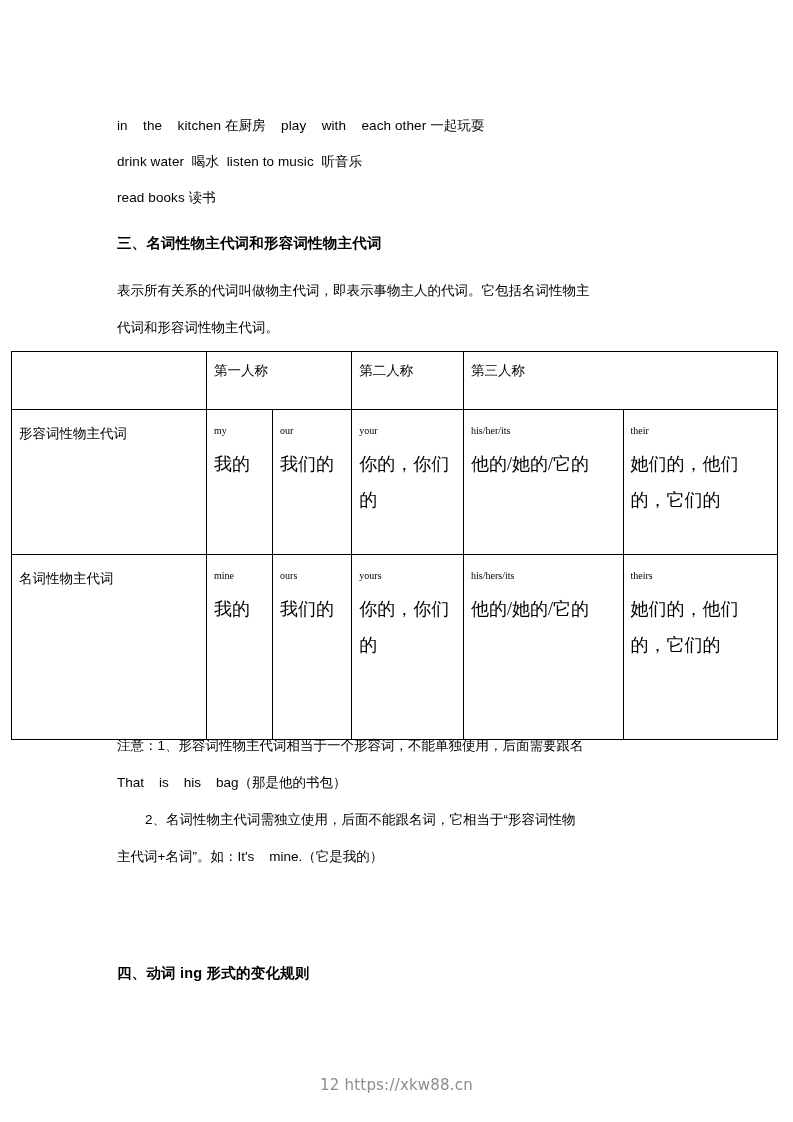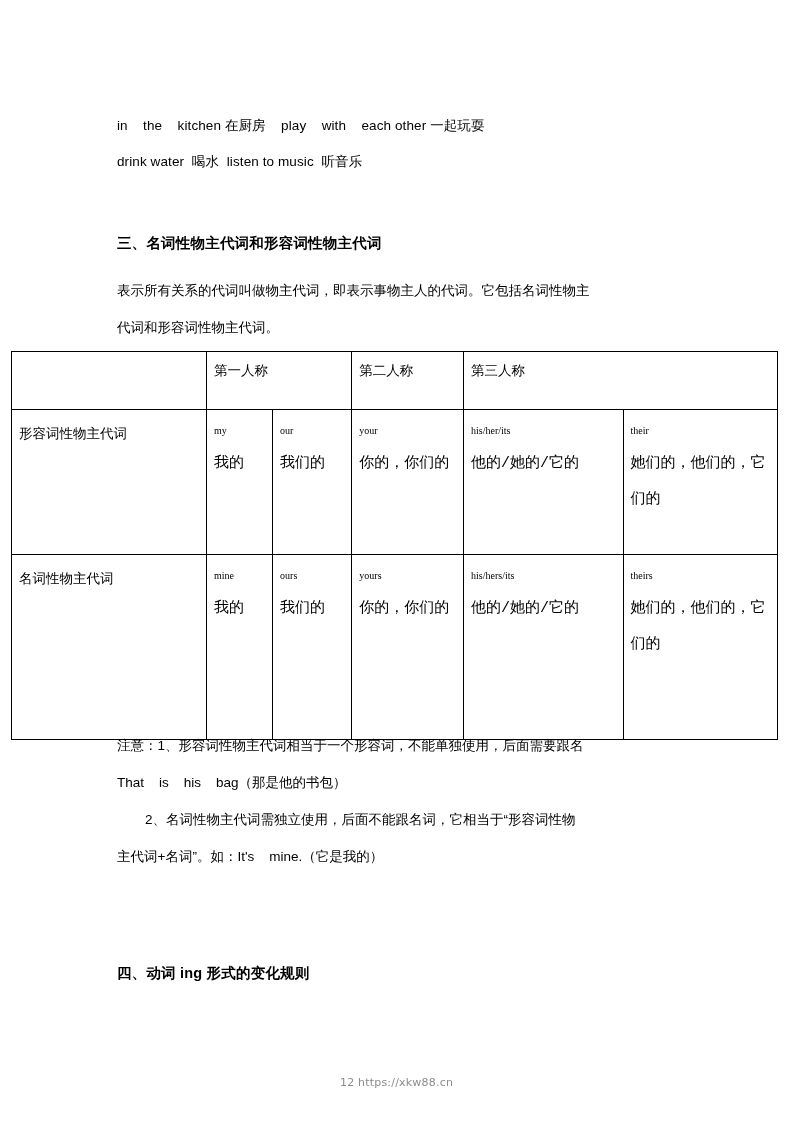--- a/index.html
+++ b/index.html
@@ -79,22 +79,22 @@
     padding-bottom: 20px;
   }
   .cell-en {
     display: block;
     font-family: "Liberation Serif", "DejaVu Serif", serif;
     font-size: 10px;
     line-height: 30px;
   }
   .cell-cn {
     display: block;
-    font-family: Liberation Mono, monospace;
-    font-size: 15px;
+    font-family: Liberation Serif, serif;
+    font-size: 18px;
     line-height: 36px;
   }
   .row-label {
     font-family: "Liberation Sans", "DejaVu Sans", sans-serif;
     font-size: 13.5px;
     line-height: 30px;
   }
   .hdr-label {
     font-family: "Liberation Sans", "DejaVu Sans", sans-serif;
     font-size: 13.5px;
@@ -115,33 +115,34 @@
   .mix { font-family: "Liberation Sans", "DejaVu Sans", sans-serif; }
 
   
   #footer-watermark {
     position: absolute;
     left: 0;
     top: 1072px;
     width: 793px;
     text-align: center;
     font-family: "DejaVu Sans", sans-serif;
-    font-size: 11px;
+    font-size: 15px;
     color: #8c8c8c;
     letter-spacing: 0.2px;
   }
 </style>
 </head>
 <body>
 
 <div class="page">
 
   <div class="vocab-block">
     <div class="vocab-line mix">in    the    kitchen 在厨房    play    with    each other 一起玩耍</div>
     <div class="vocab-line mix">drink water  喝水  listen to music  听音乐</div>
+    <div class="vocab-line mix">read books 读书</div>
   </div>
 
   <div id="heading-three" class="sec-heading mix">三、名词性物主代词和形容词性物主代词</div>
 
   <div class="para-block">
     <div class="para-line mix">表示所有关系的代词叫做物主代词，即表示事物主人的代词。它包括名词性物主</div>
     <div class="para-line mix">代词和形容词性物主代词。</div>
   </div>
 
   <table id="pronoun-table">

